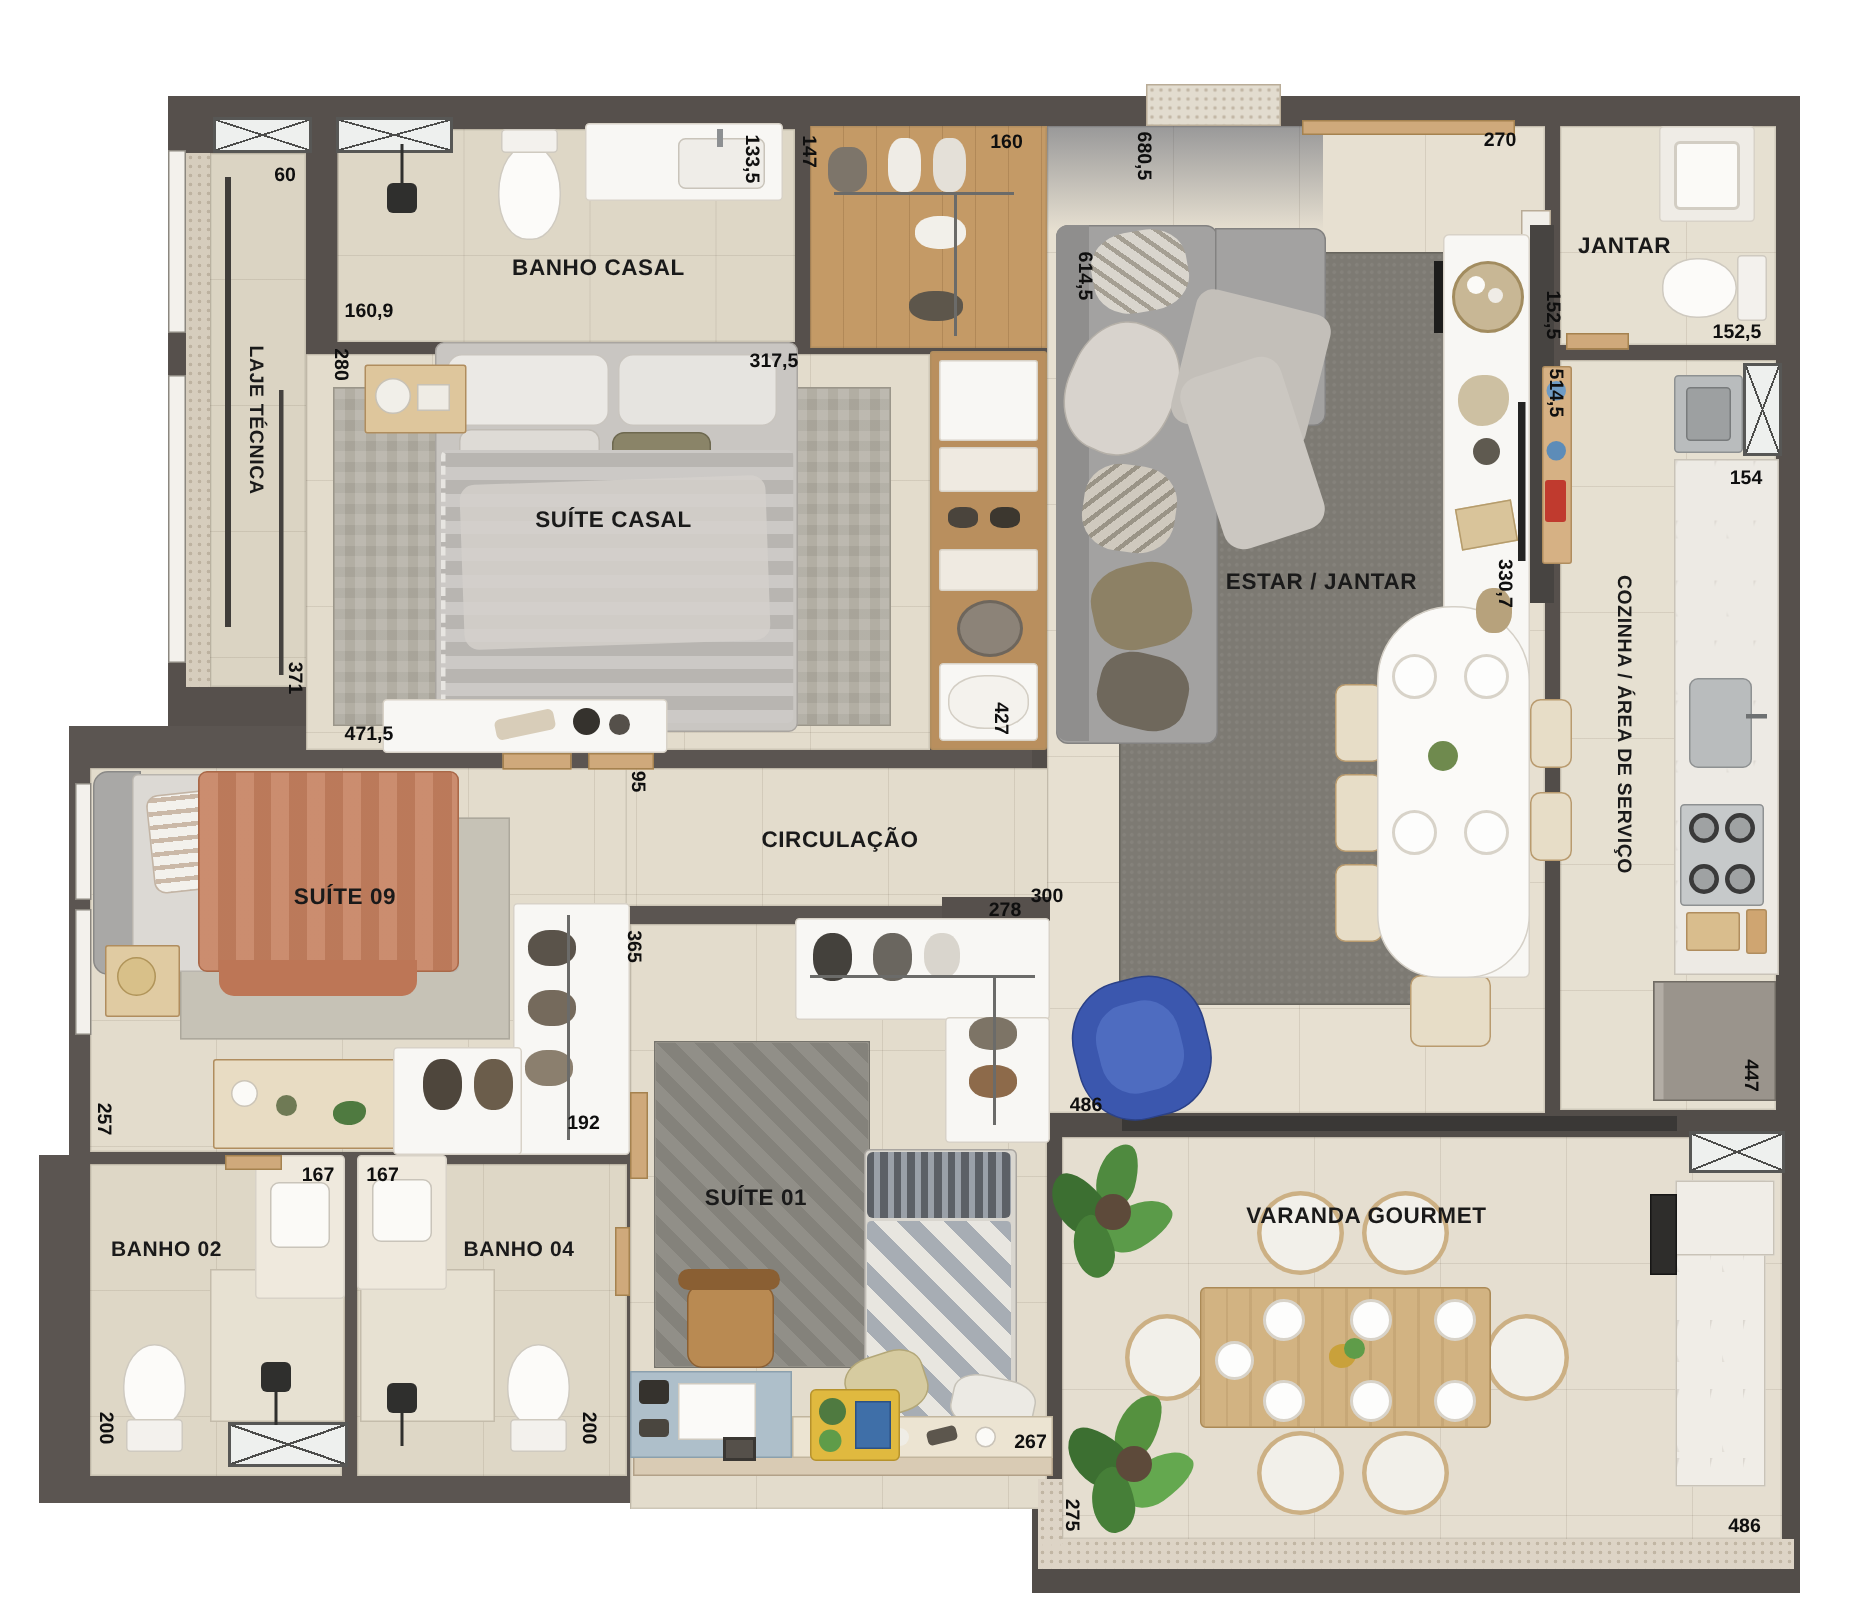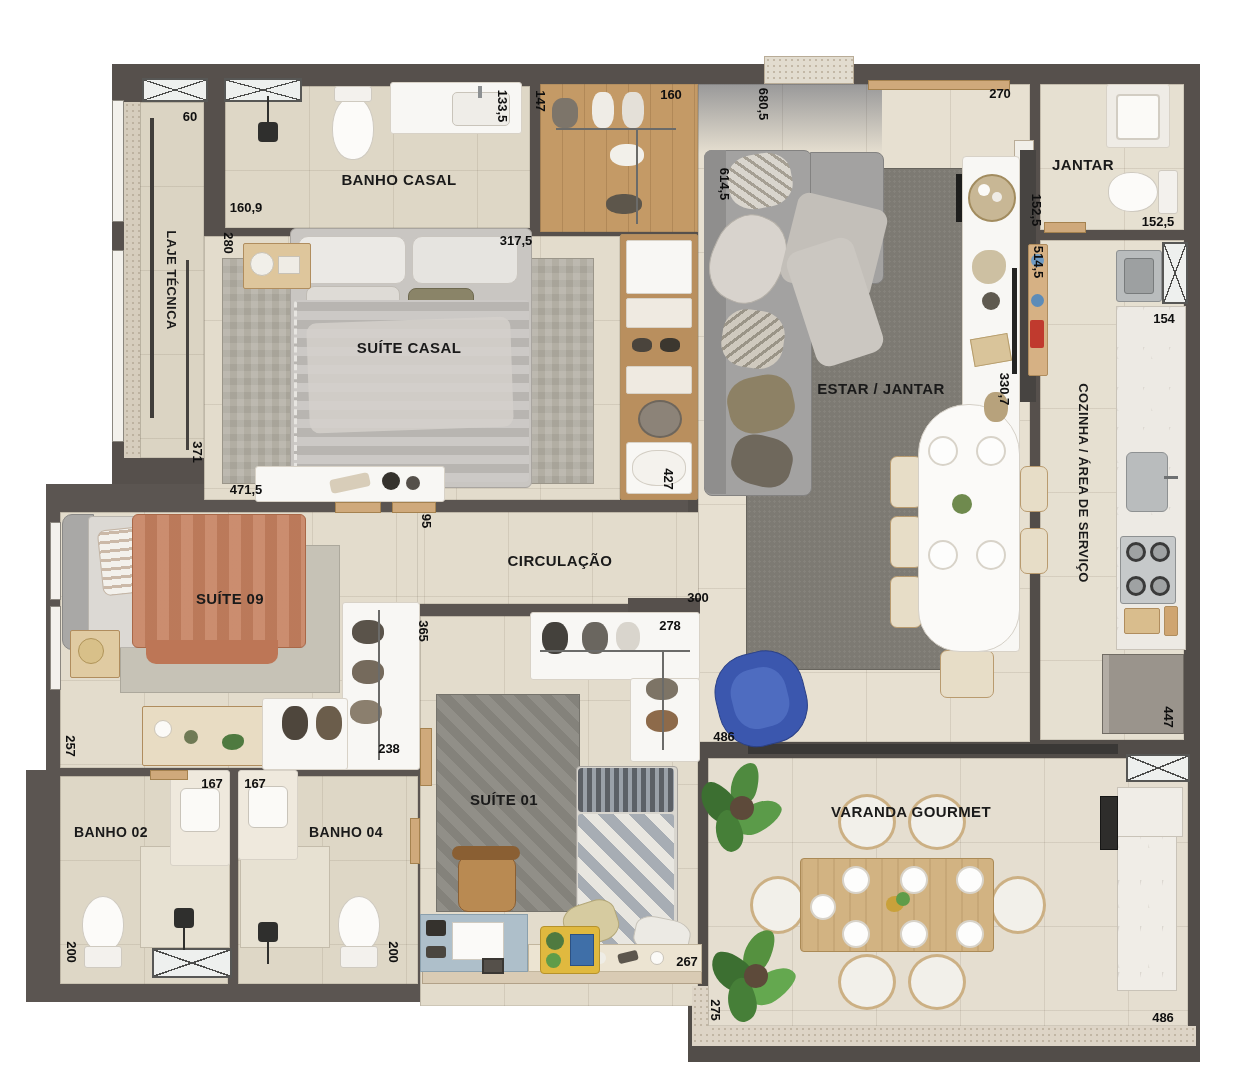--- a/index.html
+++ b/index.html
@@ -373,25 +373,25 @@
   <span class="dim" style="left:1158px;top:221px;">152,5</span>
   <span class="dim v" style="left:1038px;top:262px;">514,5</span>
   <span class="dim" style="left:1164px;top:318px;">154</span>
   <span class="dim" style="left:516px;top:240px;">317,5</span>
   <span class="dim v" style="left:197px;top:452px;">371</span>
   <span class="dim" style="left:246px;top:489px;">471,5</span>
   <span class="dim v" style="left:668px;top:479px;">427</span>
   <span class="dim v" style="left:426px;top:521px;">95</span>
   <span class="dim" style="left:698px;top:597px;">300</span>
   <span class="dim v" style="left:423px;top:631px;">365</span>
-  <span class="dim" style="left:670px;top:625px;">278</span>
+  <span class="dim" style="left:670px;top:606px;">278</span>
   <span class="dim v" style="left:1004px;top:389px;">330,7</span>
   <span class="dim" style="left:724px;top:736px;">486</span>
   <span class="dim v" style="left:70px;top:746px;">257</span>
-  <span class="dim" style="left:389px;top:748px;">238</span>
+  <span class="dim" style="left:389px;top:748px;">192</span>
   <span class="dim" style="left:212px;top:783px;">167</span>
   <span class="dim" style="left:255px;top:783px;">167</span>
   <span class="dim v" style="left:71px;top:952px;">200</span>
   <span class="dim v" style="left:393px;top:952px;">200</span>
   <span class="dim" style="left:661px;top:961px;margin-left:26px;">267</span>
   <span class="dim v" style="left:1168px;top:717px;">447</span>
   <span class="dim v" style="left:715px;top:1010px;">275</span>
   <span class="dim" style="left:1163px;top:1017px;">486</span>
 
 </div>

